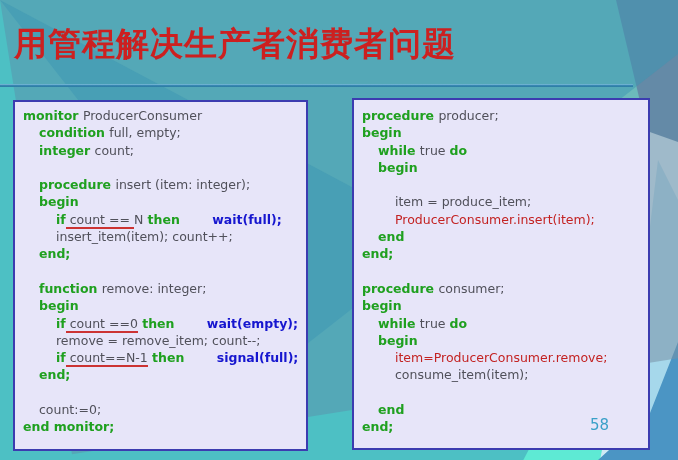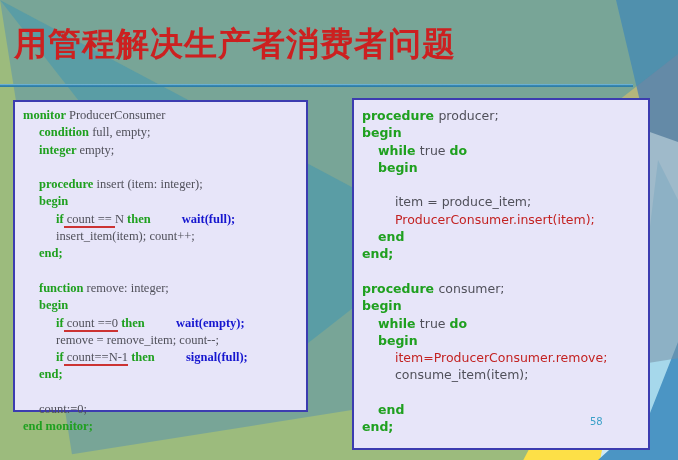--- a/index.html
+++ b/index.html
@@ -3,21 +3,21 @@
 <meta charset="utf-8">
 <style>
   :root{
     --title-red:#cc2020; --rule-blue:#3b8ab5; --box-bg:#e7e5f9; --box-border:#3c3cb0;
     --kw-green:#1fa01f; --call-blue:#1616cf; --alert-red:#c32222; --code-dark:#50505a;
     --underline-red:#cc3333; --deco-dark:#4d82a8; --deco-mid:#4b95c4;
     --deco-light1:#cfeaf5; --deco-light2:#a6d8eb; --page-num-blue:#3aa0c8;
   }
   html,body{margin:0;padding:0;}
   body{font-family:"DejaVu Sans","Liberation Sans",sans-serif;background:#ffffff;}
-  .slide{position:relative;width:678px;height:460px;background:#fde047;overflow:hidden;}
+  .slide{position:relative;width:678px;height:460px;background:#5eead4;overflow:hidden;}
 
   
   .slide-title{
     position:absolute;left:14px;top:22px;margin:0;z-index:3;
     font-size:33px;font-weight:bold;letter-spacing:1px;color:var(--title-red);
     font-family:"DejaVu Sans","Liberation Sans",sans-serif;white-space:nowrap;
   }
   .title-rule{
     position:absolute;left:0;top:84px;width:633px;height:3px;z-index:3;
     background:linear-gradient(to bottom,#8ecbe4 0%,var(--rule-blue) 40%,#2b7aa2 100%);
@@ -38,31 +38,31 @@
   .deco-line-1{left:608px;top:0;height:238px;transform-origin:top left;transform:rotate(-9deg);}
   .deco-line-2{left:626px;top:298px;height:95px;transform-origin:top left;transform:rotate(-38deg);background:rgba(60,150,180,.5);}
   .deco-line-3{left:672px;top:300px;height:90px;transform-origin:top left;transform:rotate(28deg);background:rgba(60,150,180,.5);}
 
   
   .code-box{
     position:absolute;z-index:2;background:var(--box-bg);
     border:2px solid var(--box-border);box-sizing:border-box;
     padding:5px 0 0 8px;font-size:12.5px;color:var(--code-dark);
   }
-  .code-box.left{left:13px;top:100px;width:295px;height:312px;font-family:Liberation Serif, serif;}
+  .code-box.left{left:13px;top:100px;width:295px;height:351px;}
   .code-box.right{left:352px;top:98px;width:298px;height:352px;padding-top:7px;}
   .code-line{white-space:pre;line-height:17.3px;min-height:17.3px;}
   .ind-0{padding-left:0;} .ind-1{padding-left:16px;} .ind-2{padding-left:33px;}
   .tok-g{color:var(--kw-green);font-weight:bold;}
   .tok-d{color:var(--code-dark);}
   .tok-b{color:var(--call-blue);font-weight:bold;margin-left:28px;}
   .tok-r{color:var(--alert-red);font-weight:normal;}
   .tok-u{color:var(--code-dark);border-bottom:2px solid var(--underline-red);}
   .page-num{
-    position:absolute;left:236px;top:316px;font-size:10px;color:var(--page-num-blue);
+    position:absolute;left:236px;top:316px;font-size:15px;color:var(--page-num-blue);
   }
 </style>
 </head>
 <body>
 
 <div class="slide">
 
   <div class="deco">
     <div class="deco-light-a"></div>
     <div class="deco-light-b"></div>
@@ -72,21 +72,21 @@
     <div class="deco-line deco-line-2"></div>
     <div class="deco-line deco-line-3"></div>
   </div>
 
   <h1 class="slide-title">用管程解决生产者消费者问题</h1>
   <div class="title-rule"></div>
 
   <div class="code-box left">
       <div class="code-line ind-0"><span class="tok-g">monitor </span><span class="tok-d">ProducerConsumer</span></div>
       <div class="code-line ind-1"><span class="tok-g">condition </span><span class="tok-d">full, empty;</span></div>
-      <div class="code-line ind-1"><span class="tok-g">integer </span><span class="tok-d">empty;</span></div>
+      <div class="code-line ind-1"><span class="tok-g">integer </span><span class="tok-d">count;</span></div>
       <div class="code-line ind-0">&nbsp;</div>
       <div class="code-line ind-1"><span class="tok-g">procedure </span><span class="tok-d">insert (item: integer);</span></div>
       <div class="code-line ind-1"><span class="tok-g">begin</span></div>
       <div class="code-line ind-2"><span class="tok-g">if</span><span class="tok-u"> count == </span><span class="tok-d">N</span><span class="tok-g"> then </span><span class="tok-b">wait(full);</span></div>
       <div class="code-line ind-2"><span class="tok-d">insert_item(item); count++;</span></div>
       <div class="code-line ind-1"><span class="tok-g">end;</span></div>
       <div class="code-line ind-0">&nbsp;</div>
       <div class="code-line ind-1"><span class="tok-g">function </span><span class="tok-d">remove: integer;</span></div>
       <div class="code-line ind-1"><span class="tok-g">begin</span></div>
       <div class="code-line ind-2"><span class="tok-g">if</span><span class="tok-u"> count ==0</span><span class="tok-g"> then </span><span class="tok-b">wait(empty);</span></div>

